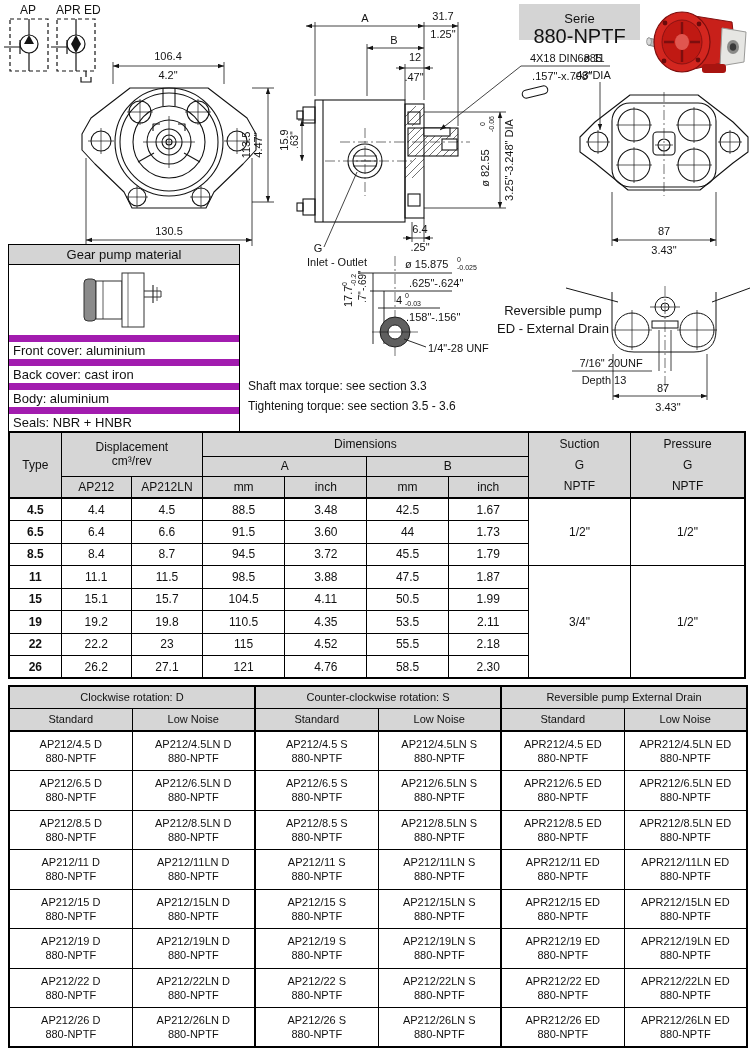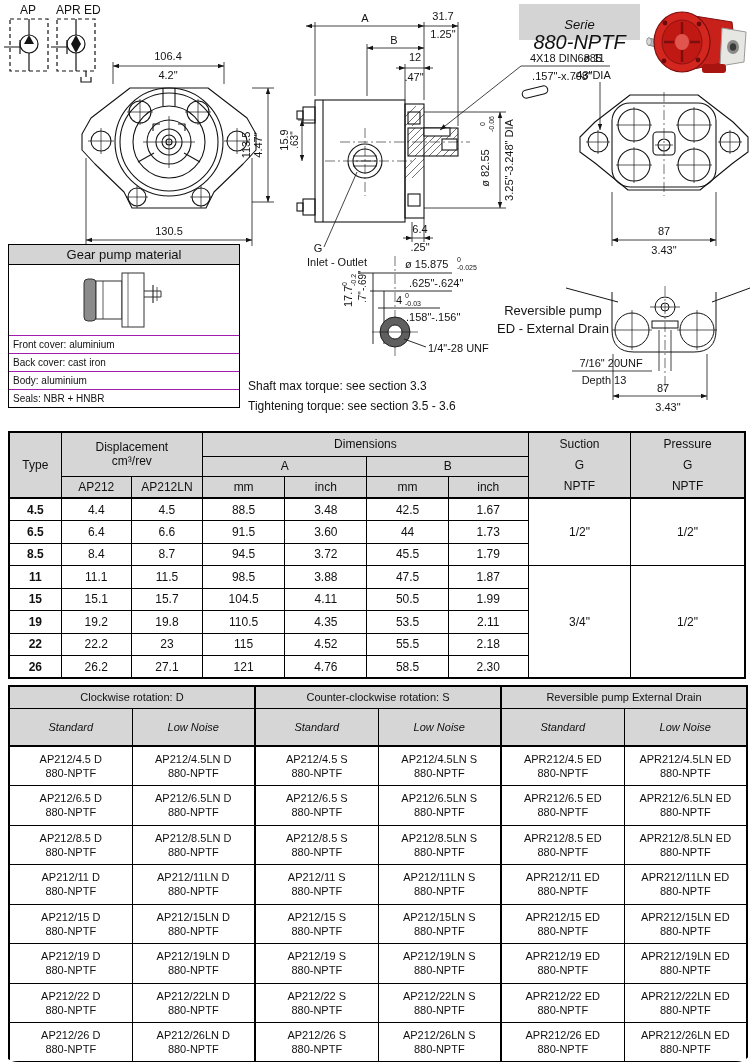--- a/index.html
+++ b/index.html
@@ -2,45 +2,45 @@
 <html><head>
 <meta charset="utf-8">
 <style>
   html,body{margin:0;padding:0;background:#fff;}
   .page{position:relative;width:754px;height:1062px;background:#fff;overflow:hidden;
         font-family:"Liberation Sans",sans-serif;color:#111;border-radius:18px;}
   svg text{font-family:"Liberation Sans",sans-serif;fill:#141414;}
   .abs{position:absolute;}
   
   .serie-box{left:519px;top:4px;width:121px;height:36px;background:#d4d4d4;
-             text-align:center;line-height:1.05;padding-top:14px;box-sizing:border-box;font-style:italic;}
+             text-align:center;line-height:1.05;padding-top:8px;box-sizing:border-box;}
   .serie-box .l1{font-size:13px;}
   .serie-box .l2{font-size:20px;}
   
   .mat-box{left:8px;top:244px;width:232px;background:#fff;border:1.5px solid #000;box-sizing:border-box;}
   .mat-box .ttl{background:#d4d4d4;border-bottom:1px solid #000;text-align:center;
                 font-size:13px;height:19px;line-height:19px;}
   .mat-box .img{height:70px;display:flex;align-items:center;justify-content:center;}
-  .mat-box .row{border-top:1px solid #a21caf;font-size:10px;height:17px;line-height:17px;padding-left:4px;}
+  .mat-box .row{border-top:7px solid #a21caf;font-size:13px;height:17px;line-height:17px;padding-left:4px;}
   .notes{left:248px;top:376px;font-size:12px;line-height:20px;}
   
   table{border-collapse:collapse;table-layout:fixed;background:#fff;}
   #t1{position:absolute;left:8px;top:431px;width:738px;font-size:12px;}
   #t2{position:absolute;left:8px;top:685px;width:738px;font-size:11px;}
   #t1 th,#t1 td,#t2 th,#t2 td{border:1px solid #000;text-align:center;vertical-align:middle;
       padding:0;overflow:hidden;white-space:nowrap;}
   #t1{border:2px solid #000;} #t2{border:2px solid #000;}
   #t1 thead th{background:#d6d6d6;font-weight:400;}
   #t2 thead th{background:#d6d6d6;font-weight:400;}
   #t1 thead{border-bottom:2px solid #000;}
   #t2 thead{border-bottom:2px solid #000;}
   #t1 tbody tr{height:22.5px;}
   #t1 .hr1{height:24px;} #t1 .hr2{height:20px;} #t1 .hr3{height:22px;}
   #t1 tbody td:first-child{font-weight:bold;}
-  #t2 .hr1{height:22px;} #t2 .hr2{height:38px;font-style:italic;}
+  #t2 .hr1{height:22px;} #t2 .hr2{height:23px;}
   #t2 tbody tr{height:39.5px;}
   #t2 td div{line-height:14px;}
   .gsep{border-right:2px solid #000 !important;}
 </style>
 </head>
 <body>
 
 <div class="page">
 
 <svg class="abs" style="left:0;top:0" width="754" height="430" viewBox="0 0 754 430">

